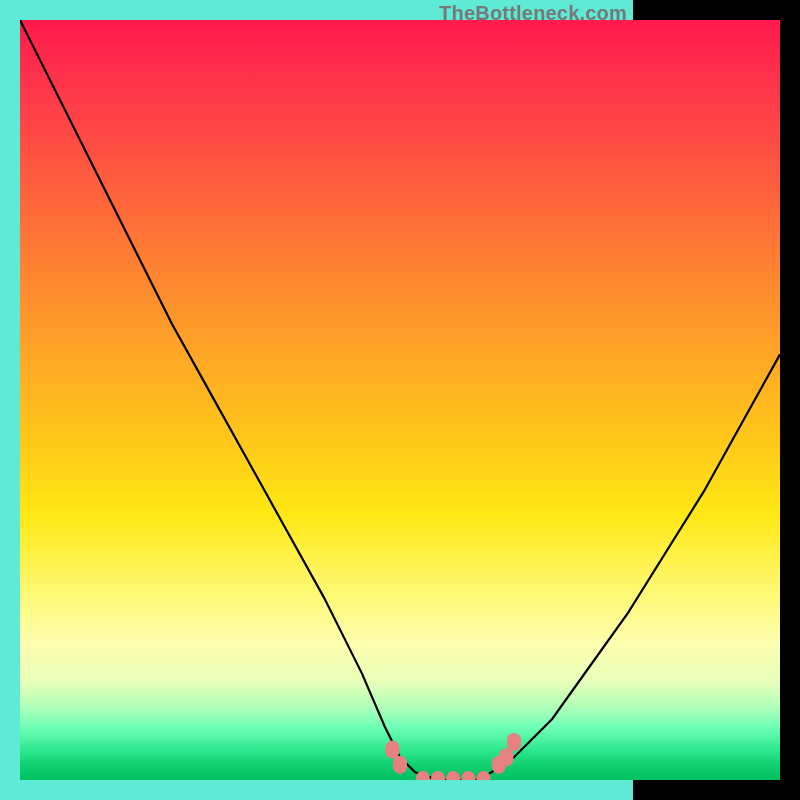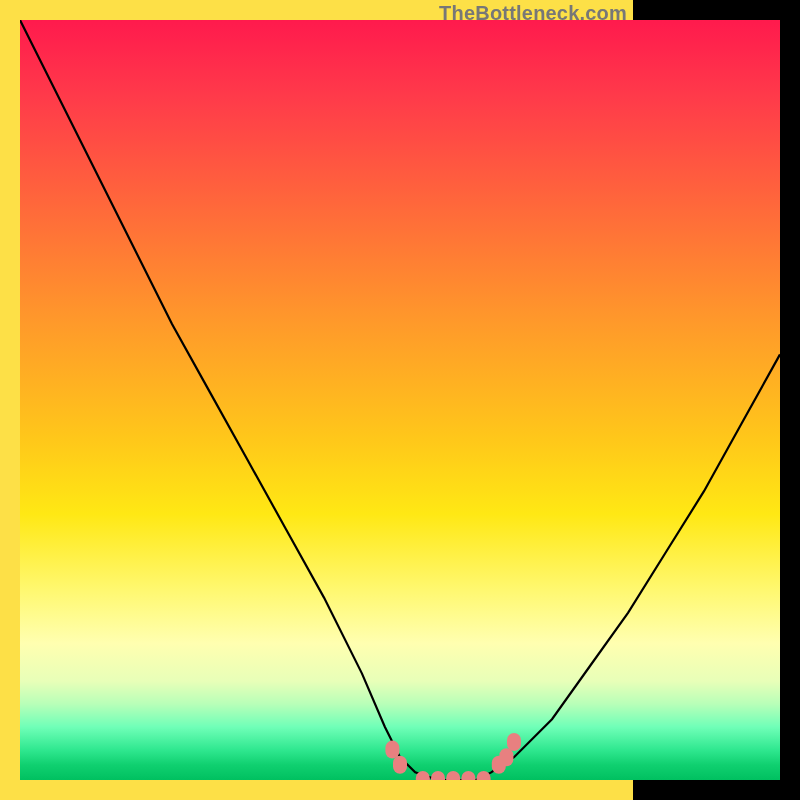--- a/index.html
+++ b/index.html
@@ -1,16 +1,16 @@
 <!DOCTYPE html>
 <html><head>
 <meta charset="utf-8">
 <style>
   html,body{margin:0;padding:0;width:800px;height:800px;overflow:hidden;background:#000;}
-  .frame{position:absolute;left:0;top:0;width:633px;height:800px;background:#fde047;}
+  .frame{position:absolute;left:0;top:0;width:633px;height:800px;background:#5eead4;}
   .plot{position:absolute;left:20px;top:20px;width:760px;height:760px;
     background:linear-gradient(to bottom,
       #ff1a4d 0%,
       #ff3a4a 10%,
       #ff6a3a 25%,
       #ff9a2a 40%,
       #ffc71a 55%,
       #ffe814 65%,
       #fff870 75%,
       #ffffb0 82%,

